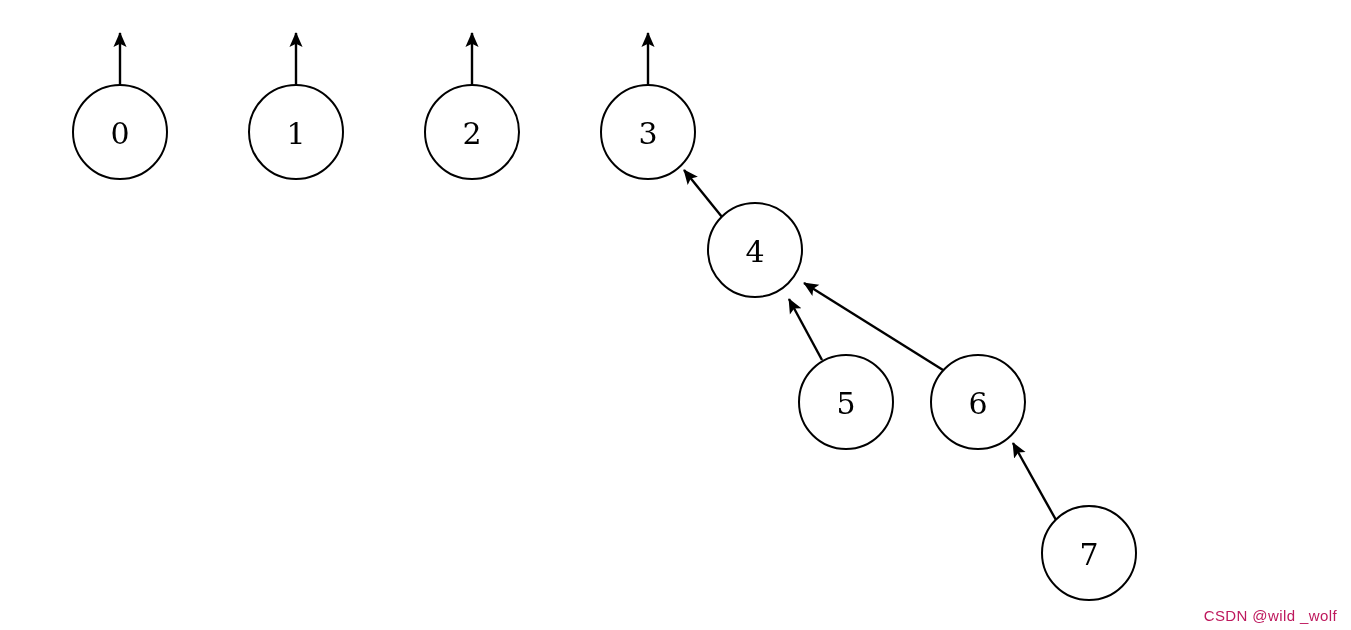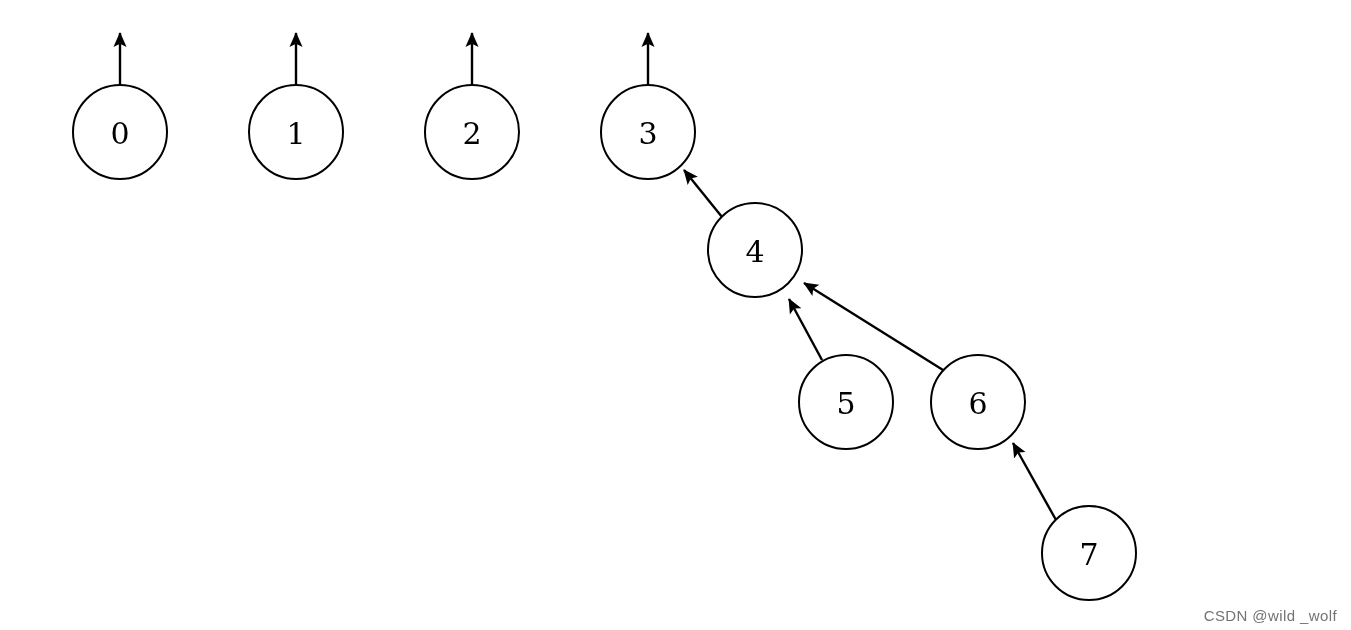--- a/index.html
+++ b/index.html
@@ -48,21 +48,21 @@
   .arrow-head {
     fill: #000000;
     stroke: none;
   }
   .watermark {
     position: absolute;
     right: 14px;
     bottom: 6px;
     font-family: "Liberation Sans", "DejaVu Sans", sans-serif;
     font-size: 15px;
-    color: #737373;
+    color: #be185d;
     letter-spacing: 0.4px;
     white-space: nowrap;
     user-select: none;
   }
 </style>
 </head>
 <body>
 
 <div id="canvas-wrap">
 

